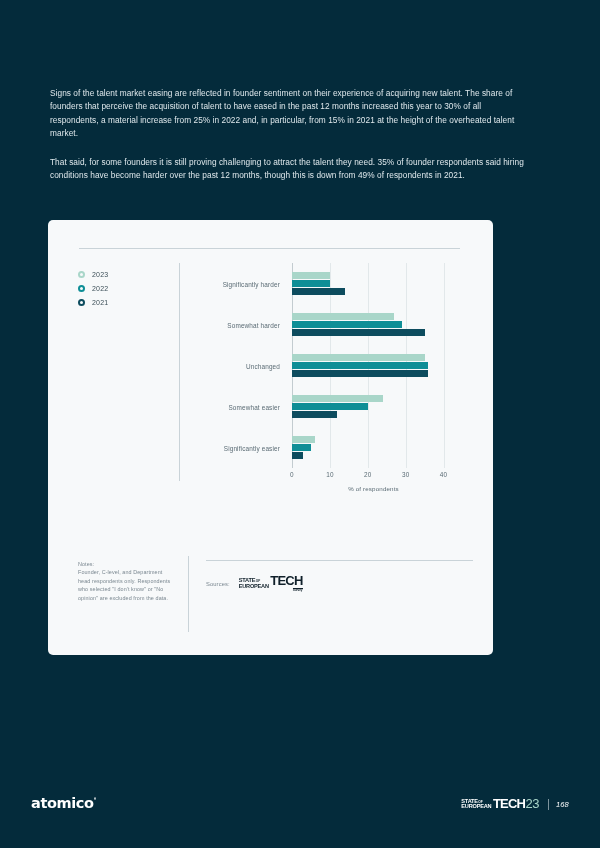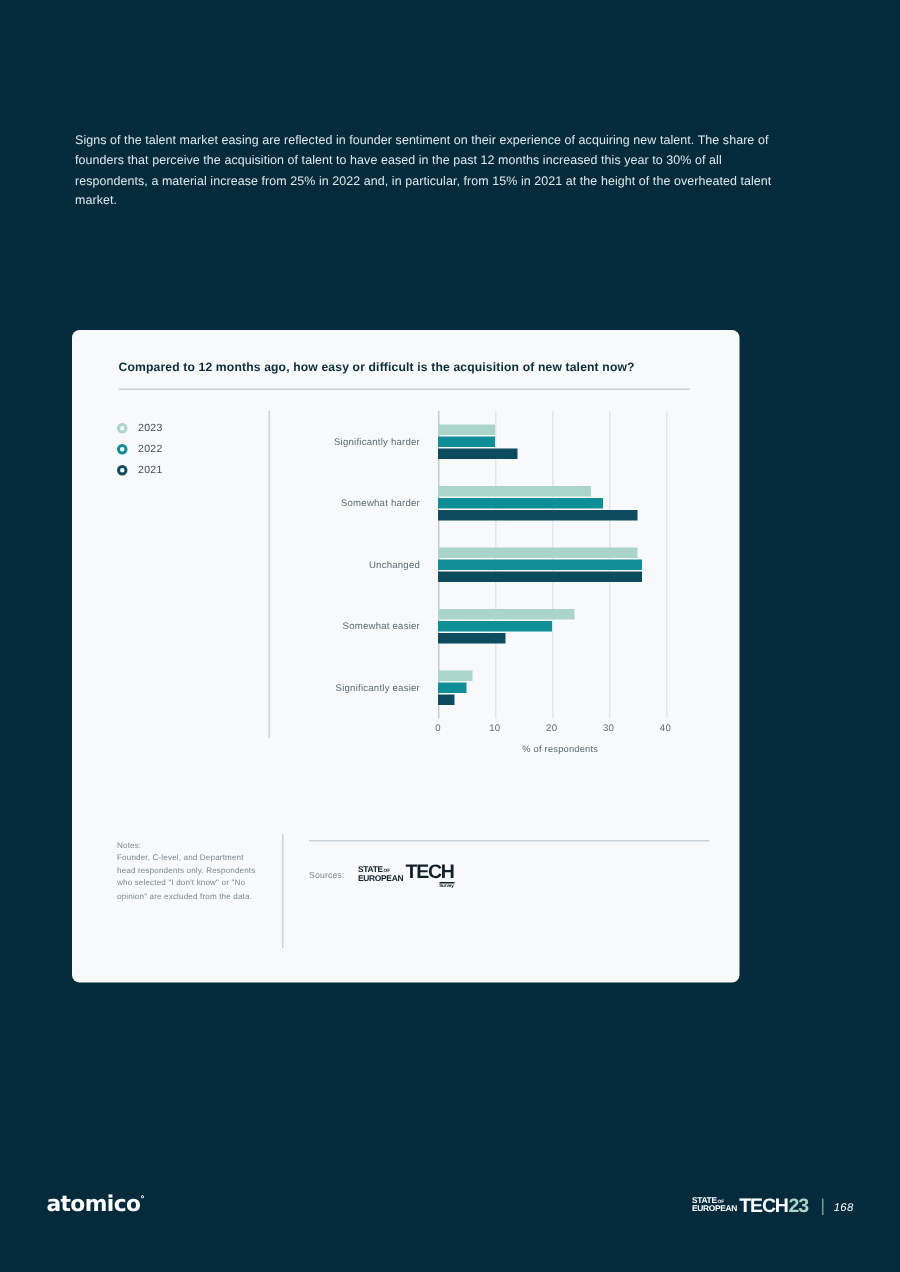--- a/index.html
+++ b/index.html
@@ -349,21 +349,21 @@
     align-items: center;
   }
 
   .sotet-logo.light .sotet-word,
   .sotet-logo.light .sotet-small,
   .sotet-logo.light .sotet-tech,
   .sotet-logo.light .sotet-survey { color: #ffffff; }
 
   .footer-year {
     font-family: "Liberation Sans", sans-serif;
-    font-weight: bold;
+    font-weight: normal;
     font-size: 13px;
     letter-spacing: -0.6px;
     color: #a9d6c9;
     line-height: 0.95;
     margin-left: 0.5px;
   }
 
   .footer-sep {
     width: 1px;
     height: 11px;
@@ -378,25 +378,25 @@
     font-style: italic;
   }
 </style>
 </head>
 <body>
 
 <div class="page">
 
   <div class="content-head">
     <div class="intro-para">Signs of the talent market easing are reflected in founder sentiment on their experience of acquiring new talent. The share of founders that perceive the acquisition of talent to have eased in the past 12 months increased this year to 30% of all respondents, a material increase from 25% in 2022 and, in particular, from 15% in 2021 at the height of the overheated talent market.</div>
+    <div class="intro-para second">That said, for some founders it is still proving challenging to attract the talent they need. 35% of founder respondents said hiring conditions have become harder over the past 12 months, though this is down from 49% of respondents in 2021.</div>
   </div>
 
   <div class="chart-card">
 
-    <div class="card-question">Compared to 12 months ago, how easy or difficult is the acquisition of new talent now?</div>
     <div class="card-rule"></div>
 
     <div class="chart-body">
 
       <div class="legend">
         <div class="legend-row">
           <span class="legend-marker m2023"></span>
           <span class="legend-label">2023</span>
         </div>
         <div class="legend-row">

